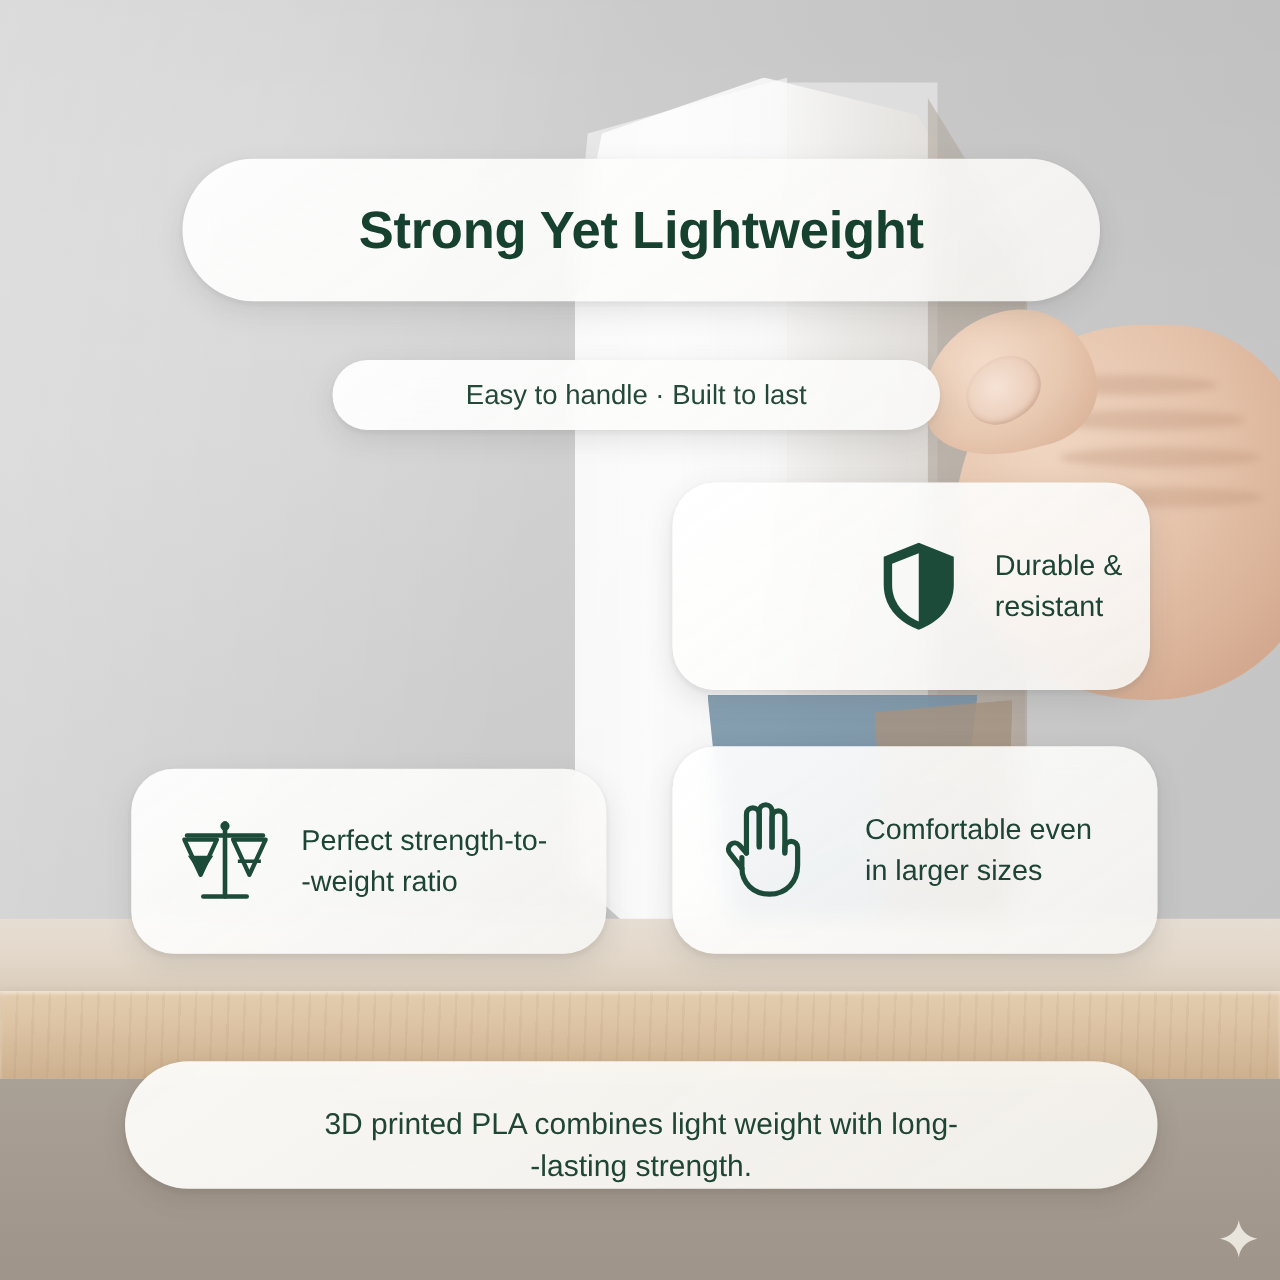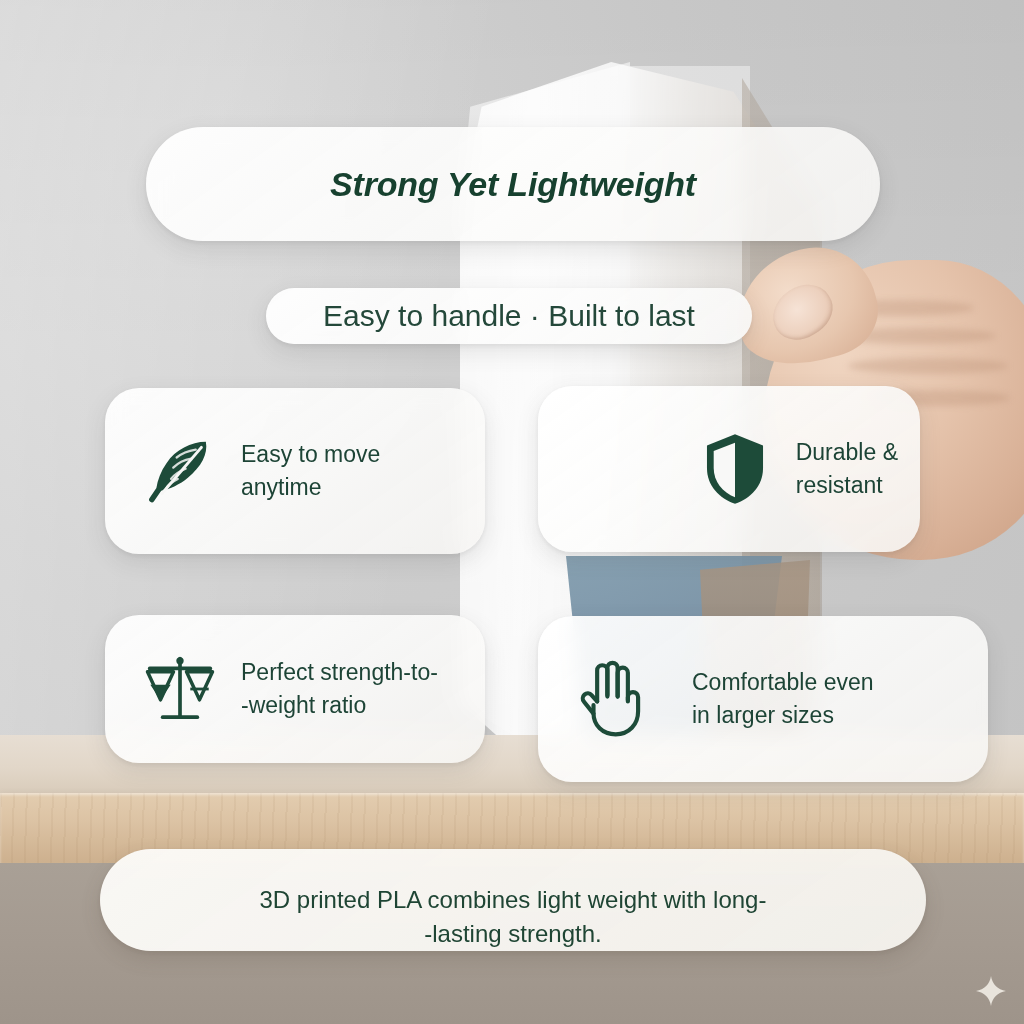--- a/index.html
+++ b/index.html
@@ -127,47 +127,46 @@
     box-shadow: 0 8px 22px rgba(70,70,70,.13), 0 2px 5px rgba(70,70,70,.08);
   }
 
   .title-pill {
     left:146px; top:127px; width:734px; height:114px;
     border-radius:57px;
     display:flex; align-items:center; justify-content:center;
   }
   .title-text {
     color:#17412f;
-    font-size:34px; font-weight:bold;
+    font-size:42px; font-weight:bold;
     letter-spacing:-.2px;
     white-space:nowrap;
-    font-style:italic;
   }
 
   .subtitle-pill {
     left:266px; top:288px; width:486px; height:56px;
     border-radius:28px;
     display:flex; align-items:center; justify-content:center;
     background:linear-gradient(145deg, rgba(255,255,255,.94), rgba(249,249,248,.90));
   }
   .subtitle-text {
-    color:#24483a; font-size:30px; white-space:nowrap;
+    color:#24483a; font-size:22px; white-space:nowrap;
   }
 
   
   .card {
     border-radius:34px;
     display:flex; align-items:center;
     padding:0 22px 0 36px;
     gap:22px;
   }
   .card-1 { left:105px; top:388px;  width:380px; height:166px; }
   .card-2 { left:538px; top:386px;  width:382px; height:166px;justify-content:flex-end; }
   .card-3 { left:105px; top:615px;  width:380px; height:148px; }
-  .card-4 { left:538px; top:616px;  width:450px; height:166px;gap:40px; }
+  .card-4 { left:538px; top:597px;  width:388px; height:166px;gap:40px; }
 
   .card-icon {
     flex:0 0 auto; width:78px; height:78px;
     display:flex; align-items:center; justify-content:center;
   }
   .card-icon svg { display:block; }
   .card-label {
     color:#1d4436;
     font-size:23px;
     line-height:1.42;
@@ -227,31 +226,20 @@
   <div class="floor"></div>
 
   <div class="pill title-pill">
     <span class="title-text">Strong Yet Lightweight</span>
   </div>
 
   <div class="pill subtitle-pill">
     <span class="subtitle-text">Easy to handle · Built to last</span>
   </div>
 
-  <div class="card card-1">
-    <span class="card-icon">
-      <svg width="72" height="72" viewBox="0 0 64 64" aria-hidden="true">
-        <path d="M55 6C42 6 28 13 20 25c-5 7-8 15-9 22l-6 9a2.4 2.4 0 003.9 2.8l6.4-9.2C23 48 32 44 39 38 51 28 57 17 55 6z" fill="#1d4b39"></path>
-        <path d="M51 11L16 52" stroke="#f7f7f6" stroke-width="2.6" stroke-linecap="round" fill="none"></path>
-        <path d="M46 13c-6 1-12 3-17 7M42 21c-6 1-12 4-16 8M37 30c-5 2-10 5-13 9M30 39c-4 2-8 5-10 8" stroke="#f7f7f6" stroke-width="2" stroke-linecap="round" fill="none" opacity=".85"></path>
-      </svg>
-    </span>
-    <span class="card-label">Easy to move
-anytime</span>
-  </div>
 
   <div class="card card-2">
     <span class="card-icon">
       <svg width="70" height="74" viewBox="0 0 60 66" aria-hidden="true">
         <path d="M30 2L5 12v20c0 16 11 27 25 32 14-5 25-16 25-32V12L30 2z" fill="#1d4b39"></path>
         <path d="M30 9.5L11 17v15c0 12.5 8 21.6 19 26.2V9.5z" fill="#f8f8f7"></path>
       </svg>
     </span>
     <span class="card-label">Durable &amp;
 resistant</span>

